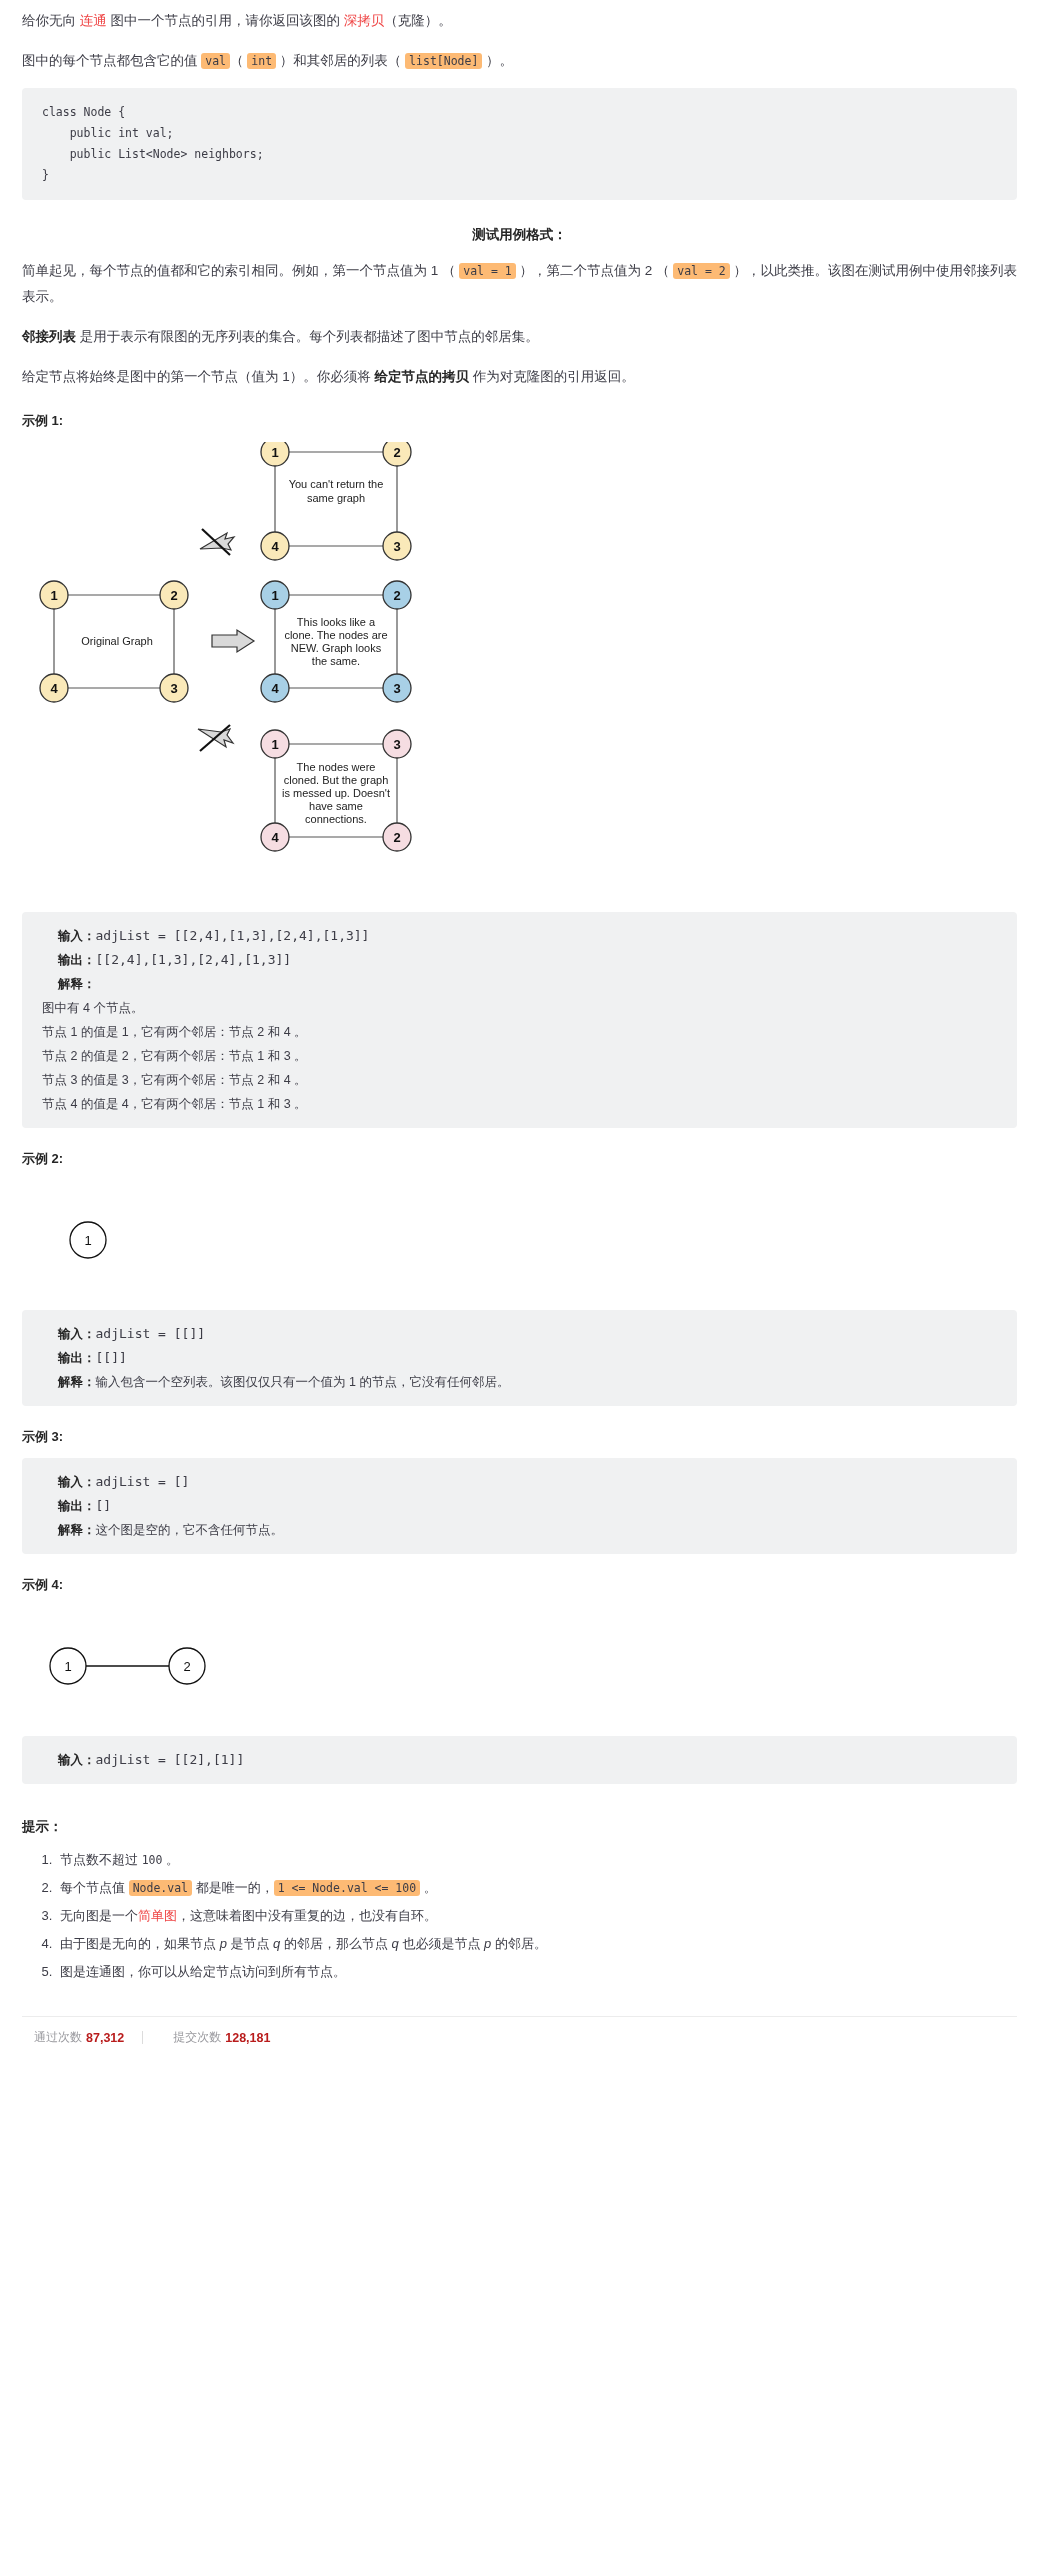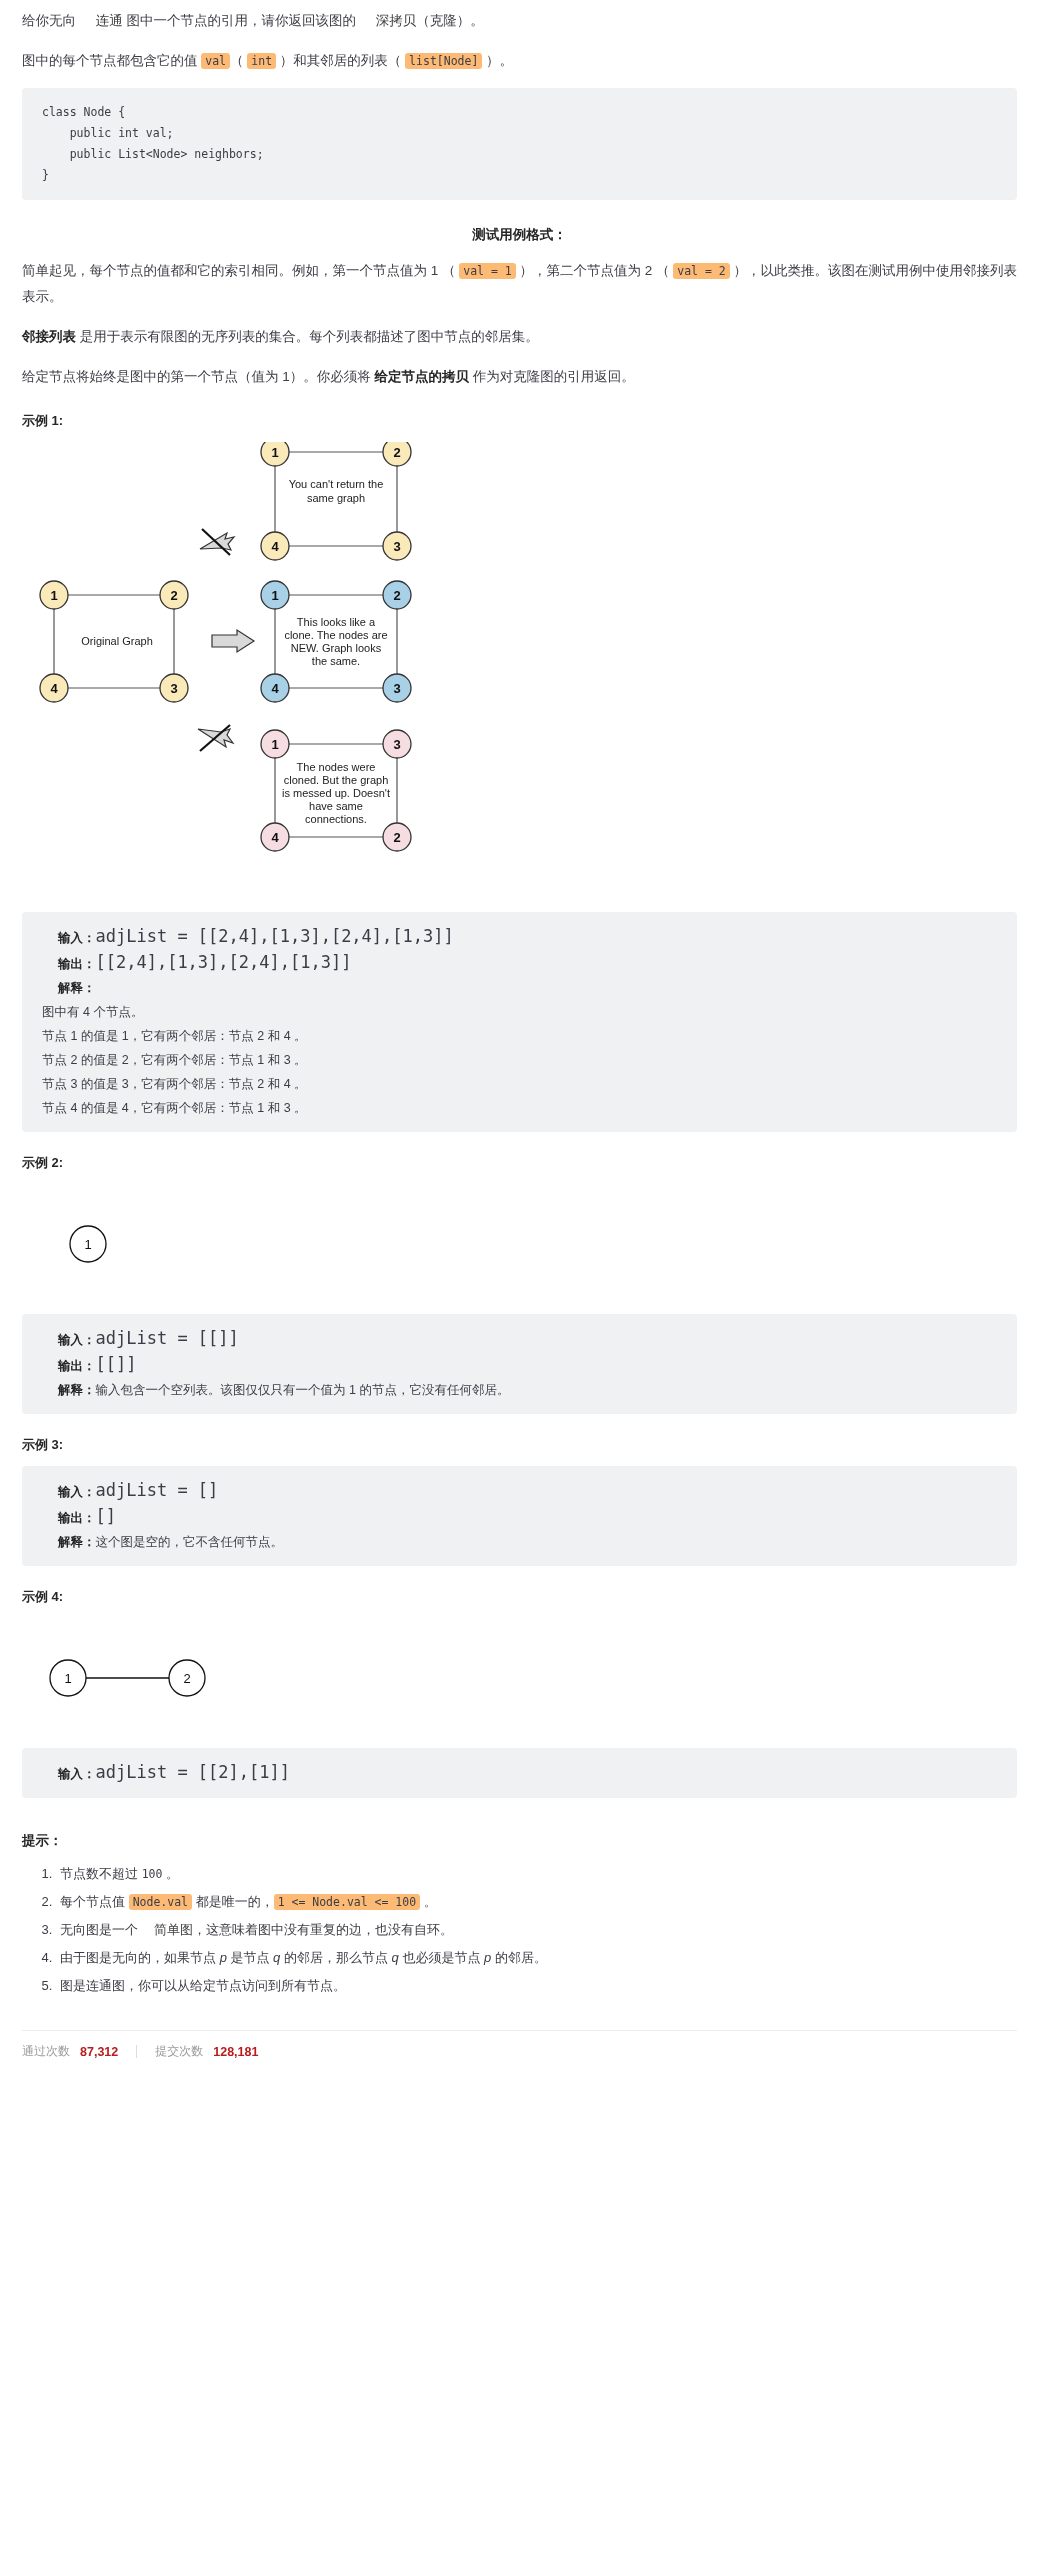--- a/index.html
+++ b/index.html
@@ -27,21 +27,21 @@
     background:#fdba74;
     border-radius:3px;
     padding:1px 4px;
     color:#3c3c46;
   }
   .mono-plain{
     font-family:"DejaVu Sans Mono","Liberation Mono",monospace;
     font-size:11.5px;
     color:#3c3c46;
   }
-  .lnk{color:#404040;margin-left:16px;}
+  .lnk{color:#ef4444;}
   .bold{font-weight:bold;color:#262626;}
   pre.codeblock{
     background:#f0f1f2;
     margin:0 0 22px 0;
     padding:14px 20px;
     border-radius:4px;
     font-family:"DejaVu Sans Mono","Liberation Mono",monospace;
     font-size:11.5px;
     line-height:21px;
     color:#3c3c46;
@@ -66,21 +66,21 @@
     border-radius:4px;
     padding:12px 20px;
     margin:0 0 8px 0;
     font-size:12.5px;
     line-height:24px;
     color:#3c3c46;
   }
   .exblock .k{font-weight:bold;color:#262626;margin-left:16px;}
   .exblock .code{
     font-family:"DejaVu Sans Mono","Liberation Mono",monospace;
-    font-size:17px;
+    font-size:13px;
   }
   .figwrap{margin:0 0 6px 0;}
   ol.hints{
     margin:10px 0 0 0;
     padding-left:34px;
     font-size:13px;
     line-height:28px;
     color:#3c3c46;
   }
   ol.hints li{padding-left:4px;}
@@ -92,21 +92,21 @@
   }
   .footer{
     border-top:1px solid #ececec;
     margin-top:30px;
     padding:12px 0 12px 0;
     display:flex;
     align-items:center;
     font-size:12px;
     color:#9a9a9f;
   }
-  .footer .stat{display:flex;align-items:center;gap:10px;}
+  .footer .stat{display:flex;align-items:center;gap:4px;margin-left:12px;}
   .footer .statval{color:#b91c1c;font-weight:bold;font-size:12.5px;}
   .footer .divider{
     width:1px;height:13px;background:#dcdcdc;margin:0 18px;
   }
   .italic{font-style:italic;}
 </style>
 </head>
 <body>
 
 <div class="page">

